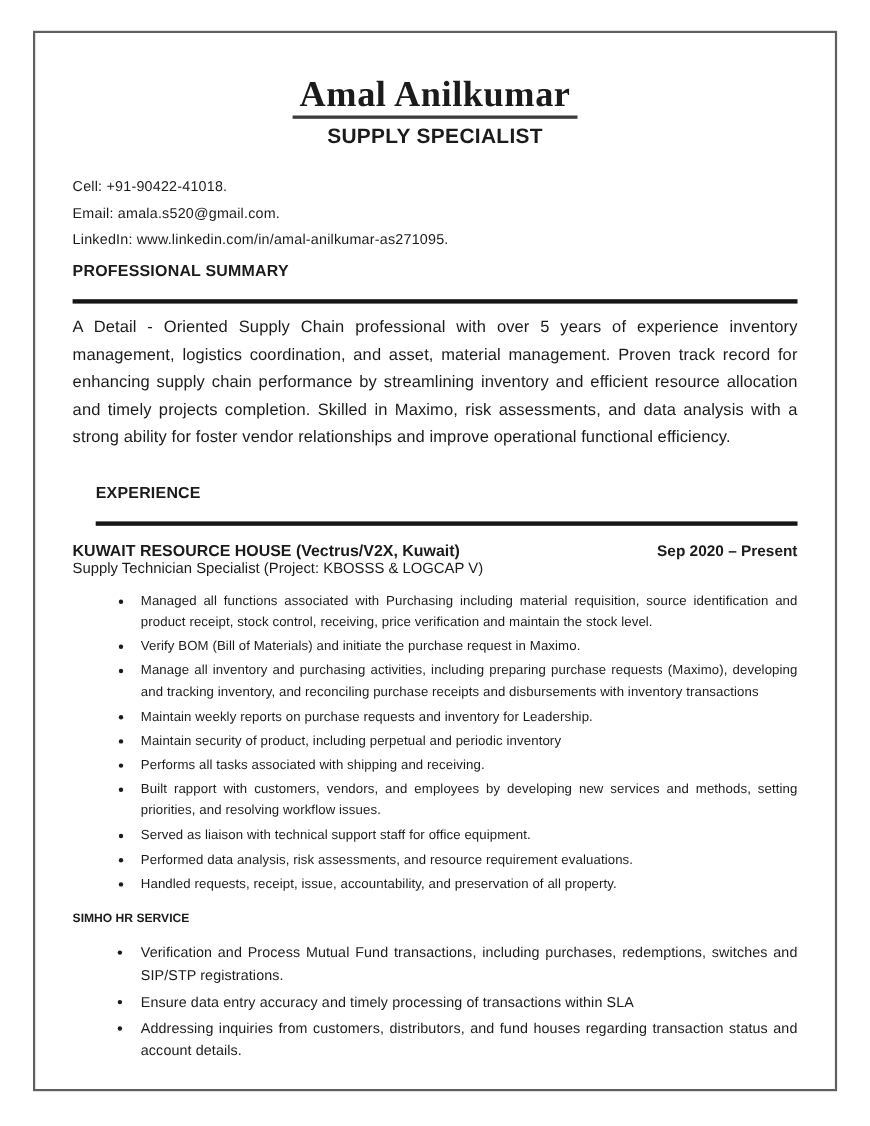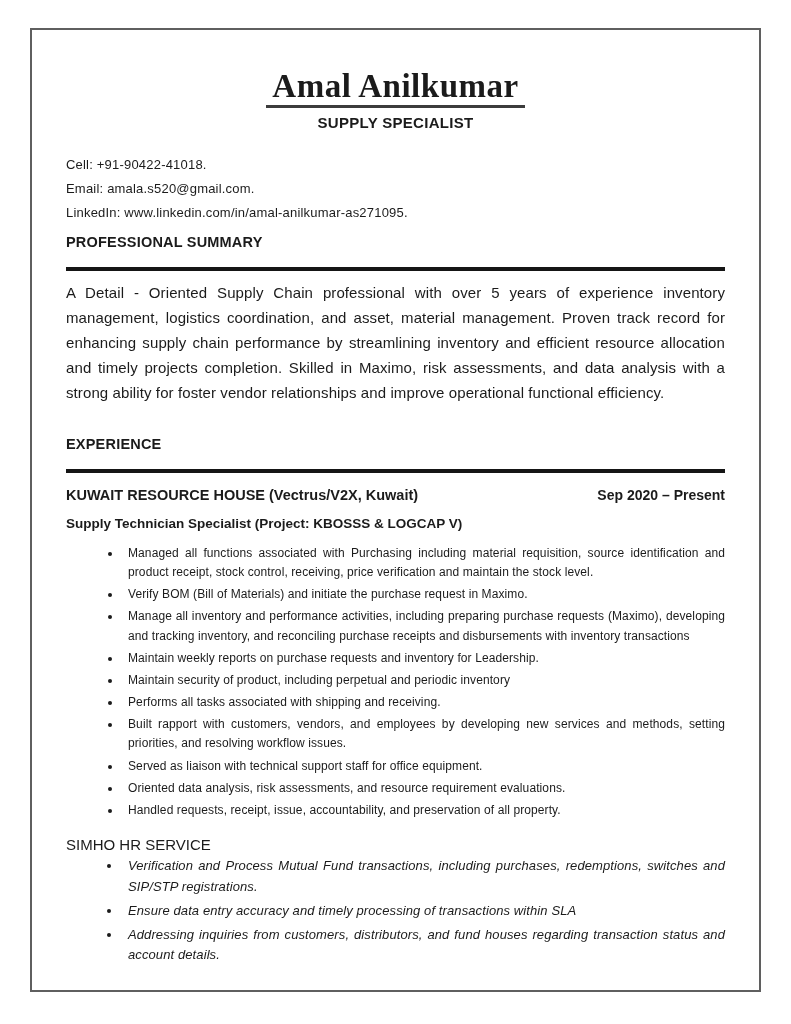--- a/index.html
+++ b/index.html
@@ -32,21 +32,21 @@
     letter-spacing: 0.5px;
     line-height: 1.1;
   }
   .name span {
     display: inline-block;
     border-bottom: 3px solid #3c3c3c;
     padding: 0 6px 1px 6px;
   }
   .job-title-header {
     text-align: center;
-    font-size: 15px;
+    font-size: 19px;
     font-weight: bold;
     letter-spacing: 0.3px;
     margin-top: 6px;
   }
   
   .contact {
     margin-top: 26px;
     font-size: 13px;
     font-weight: normal;
   }
@@ -56,74 +56,72 @@
   }
   
   .section-heading {
     font-size: 14.5px;
     font-weight: bold;
     letter-spacing: 0.2px;
     border-bottom: 4px solid #151515;
     padding-bottom: 17px;
   }
   .summary-heading { margin-top: 14px; }
-  .experience-heading { margin-top: 30px; }
+  .experience-heading { margin-top: 30px; margin-left: 21px; }
   
   .summary-text {
     margin-top: 10px;
     font-size: 15px;
     line-height: 1.66;
     text-align: justify;
     letter-spacing: 0.1px;
   }
   
   .company-row {
     display: flex;
     justify-content: space-between;
     align-items: baseline;
     margin-top: 14px;
     font-size: 14.5px;
     font-weight: bold;
     gap: 28px;
   }
   .company-row .dates { font-size: 14px; white-space: nowrap; }
   .role-line {
-    margin-top: 13px;
     font-size: 13.5px;
-    font-weight: bold;
+    font-weight: normal;
   }
   ul.bullets {
     margin-top: 13px;
     padding-left: 56px;
     list-style: disc;
   }
   ul.bullets li {
     font-size: 12px;
     line-height: 1.6;
     text-align: justify;
     margin-bottom: 3px;
     padding-left: 6px;
     letter-spacing: 0.1px;
   }
   .company-block { margin-top: 16px; }
   .company-name-only {
-    font-size: 15px;
-    font-weight: normal;
+    font-size: 11px;
+    font-weight: bold;
   }
   .role-line-2 {
     margin-top: 16px;
     margin-left: 4px;
     font-size: 13.5px;
     font-weight: bold;
   }
   ul.bullets-2 {
-    margin-top: 3px;
+    margin-top: 15px;
     padding-left: 56px;
     list-style: disc;
-    font-style: italic;
   }
   ul.bullets-2 li {
     font-size: 13px;
     line-height: 1.6;
     text-align: justify;
     margin-bottom: 3px;
     padding-left: 6px;
     letter-spacing: 0.1px;
   }
 </style>
@@ -150,27 +148,27 @@
     <div class="section-heading experience-heading">EXPERIENCE</div>
 
     <div class="company-row">
       <div>KUWAIT RESOURCE HOUSE (Vectrus/V2X, Kuwait)</div>
       <div class="dates">Sep 2020 – Present</div>
     </div>
     <div class="role-line">Supply Technician Specialist (Project: KBOSSS &amp; LOGCAP V)</div>
     <ul class="bullets">
       <li>Managed all functions associated with Purchasing including material requisition, source identification and product receipt, stock control, receiving, price verification and maintain the stock level.</li>
       <li>Verify BOM (Bill of Materials) and initiate the purchase request in Maximo.</li>
-      <li>Manage all inventory and performance activities, including preparing purchase requests (Maximo), developing and tracking inventory, and reconciling purchase receipts and disbursements with inventory transactions</li>
+      <li>Manage all inventory and purchasing activities, including preparing purchase requests (Maximo), developing and tracking inventory, and reconciling purchase receipts and disbursements with inventory transactions</li>
       <li>Maintain weekly reports on purchase requests and inventory for Leadership.</li>
       <li>Maintain security of product, including perpetual and periodic inventory</li>
       <li>Performs all tasks associated with shipping and receiving.</li>
       <li>Built rapport with customers, vendors, and employees by developing new services and methods, setting priorities, and resolving workflow issues.</li>
       <li>Served as liaison with technical support staff for office equipment.</li>
-      <li>Oriented data analysis, risk assessments, and resource requirement evaluations.</li>
+      <li>Performed data analysis, risk assessments, and resource requirement evaluations.</li>
       <li>Handled requests, receipt, issue, accountability, and preservation of all property.</li>
     </ul>
 
     <div class="company-block">
       <div class="company-name-only">SIMHO HR SERVICE</div>
     </div>
     <ul class="bullets-2">
       <li>Verification and Process Mutual Fund transactions, including purchases, redemptions, switches and SIP/STP registrations.</li>
       <li>Ensure data entry accuracy and timely processing of transactions within SLA</li>
       <li>Addressing inquiries from customers, distributors, and fund houses regarding transaction status and account details.</li>

